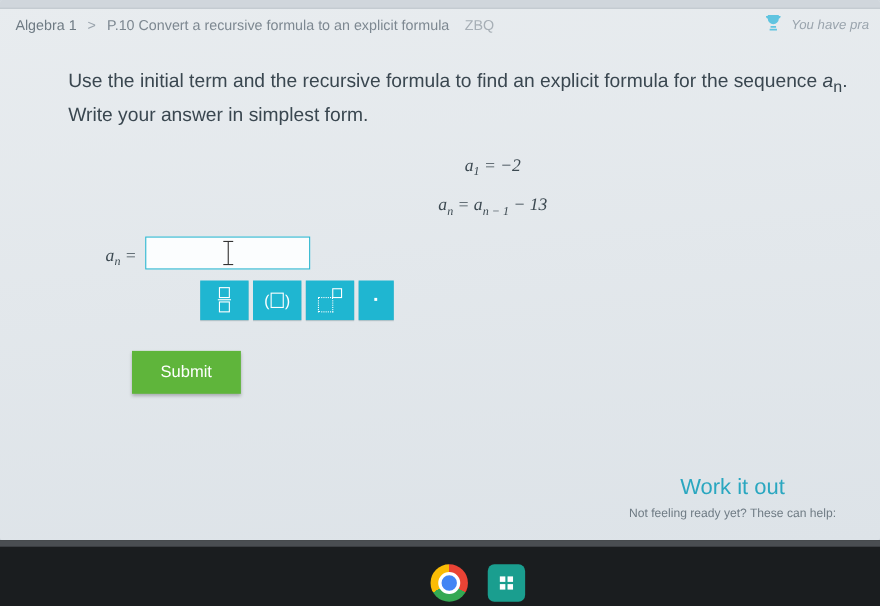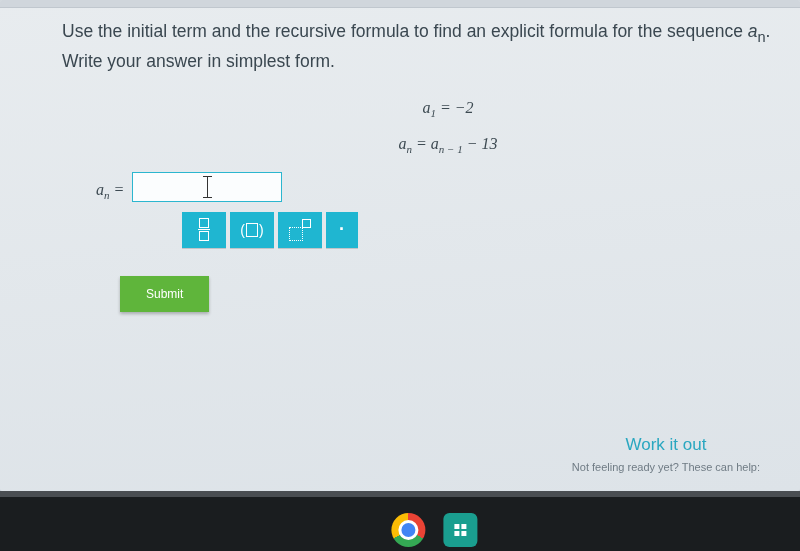--- a/index.html
+++ b/index.html
@@ -102,33 +102,33 @@
   .paren-box .b { width:12px; height:14px; border:1.5px solid #fff; }
   .exp-box { position:relative; width:22px; height:22px; }
   .exp-box .base { position:absolute; bottom:0; left:0; width:14px; height:14px; border:1.5px dotted #fff; }
   .exp-box .sup { position:absolute; top:0; right:0; width:9px; height:9px; border:1.5px solid #fff; }
   .dot-mark { font-size:18px; font-weight:bold; }
   .submit-wrap { margin: 28px 0 0 58px; }
   .submit-btn {
     background: #5fb53b;
     color: #fff;
     padding: 11px 26px;
-    font-size: 12px;
+    font-size: 15px;
     border: none;
     cursor: pointer;
     box-shadow: 0 2px 3px rgba(0,0,0,0.25);
   }
   .footer-help {
     position: absolute;
     right: 40px;
     bottom: 18px;
     text-align: center;
     color: #4a565e;
   }
-  .footer-help .work { color: #2aa7c0; font-size: 17px; margin-bottom: 6px; }
+  .footer-help .work { color: #2aa7c0; font-size: 20px; margin-bottom: 6px; }
   .footer-help .hint { color: #6f7b84; font-size: 11px; }
   .device-frame {
     position: absolute;
     left: 0; right: 0; bottom: 0; height: 60px;
     background: #1a1d1f;
     border-top: 6px solid #4a4e52;
   }
   .taskbar-icons {
     position: absolute;
     bottom: 4px; left: 50%; transform: translateX(-10%);
@@ -141,20 +141,37 @@
   }
   .ticon.chrome::after { content:""; position:absolute; width:14px; height:14px; border-radius:50%; background:#4285f4; border:3px solid #fff; }
   .ticon.app2 { background:#1a9e8f; color:#fff; font-size:14px; border-radius:6px; }
 </style>
 </head>
 <body>
 
 <div class="page">
   <div class="topbar-edge"></div>
 
+  <div class="breadcrumb-row">
+    <div class="breadcrumb-left">
+      <span class="crumb-course">Algebra 1</span>
+      <span class="crumb-sep">&gt;</span>
+      <span class="crumb-skill">P.10 Convert a recursive formula to an explicit formula</span>
+      <span class="crumb-code">ZBQ</span>
+    </div>
+    <div class="trophy-wrap">
+      <span class="trophy-icon">
+        <svg viewBox="0 0 24 24">
+            <path fill="#5fc4e0" d="M6 2h12v4a6 6 0 01-12 0V2zm3 12h6v2H9v-2zm-1 3h8v2H8v-2z"></path>
+            <path fill="#5fc4e0" d="M4 3h3v3a3 3 0 01-3-3zm16 0h-3v3a3 3 0 003-3z"></path>
+          </svg>
+      </span>
+      <span>You have pra</span>
+    </div>
+  </div>
 
   <div class="content">
     <p class="prompt">
       <span>Use the initial term and the recursive formula to find an explicit formula for the sequence </span><span class="seqvar">a</span><sub>n</sub><span>.</span><br>
       <span>Write your answer in simplest form.</span>
     </p>
 
     <div class="given">
       <div class="row">
         <span class="mi">a</span><sub>1</sub><span> = </span><span>−2</span>

